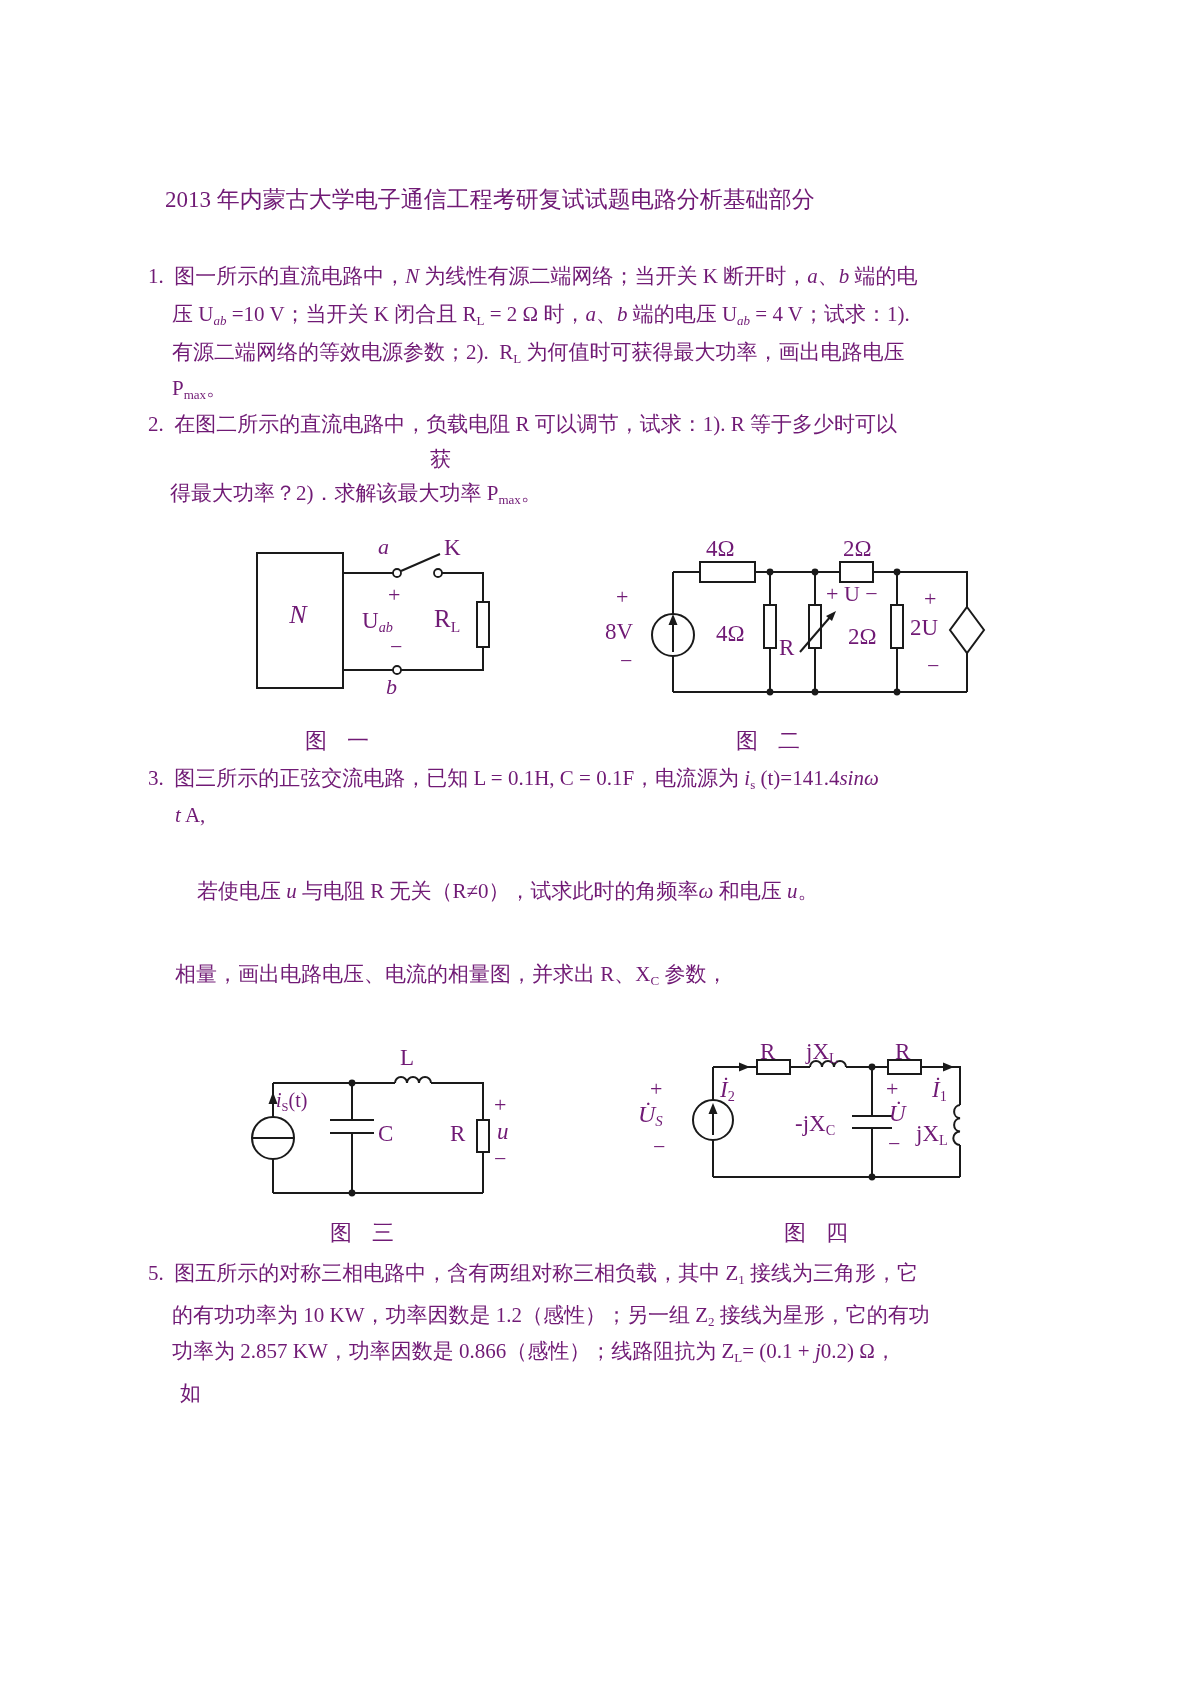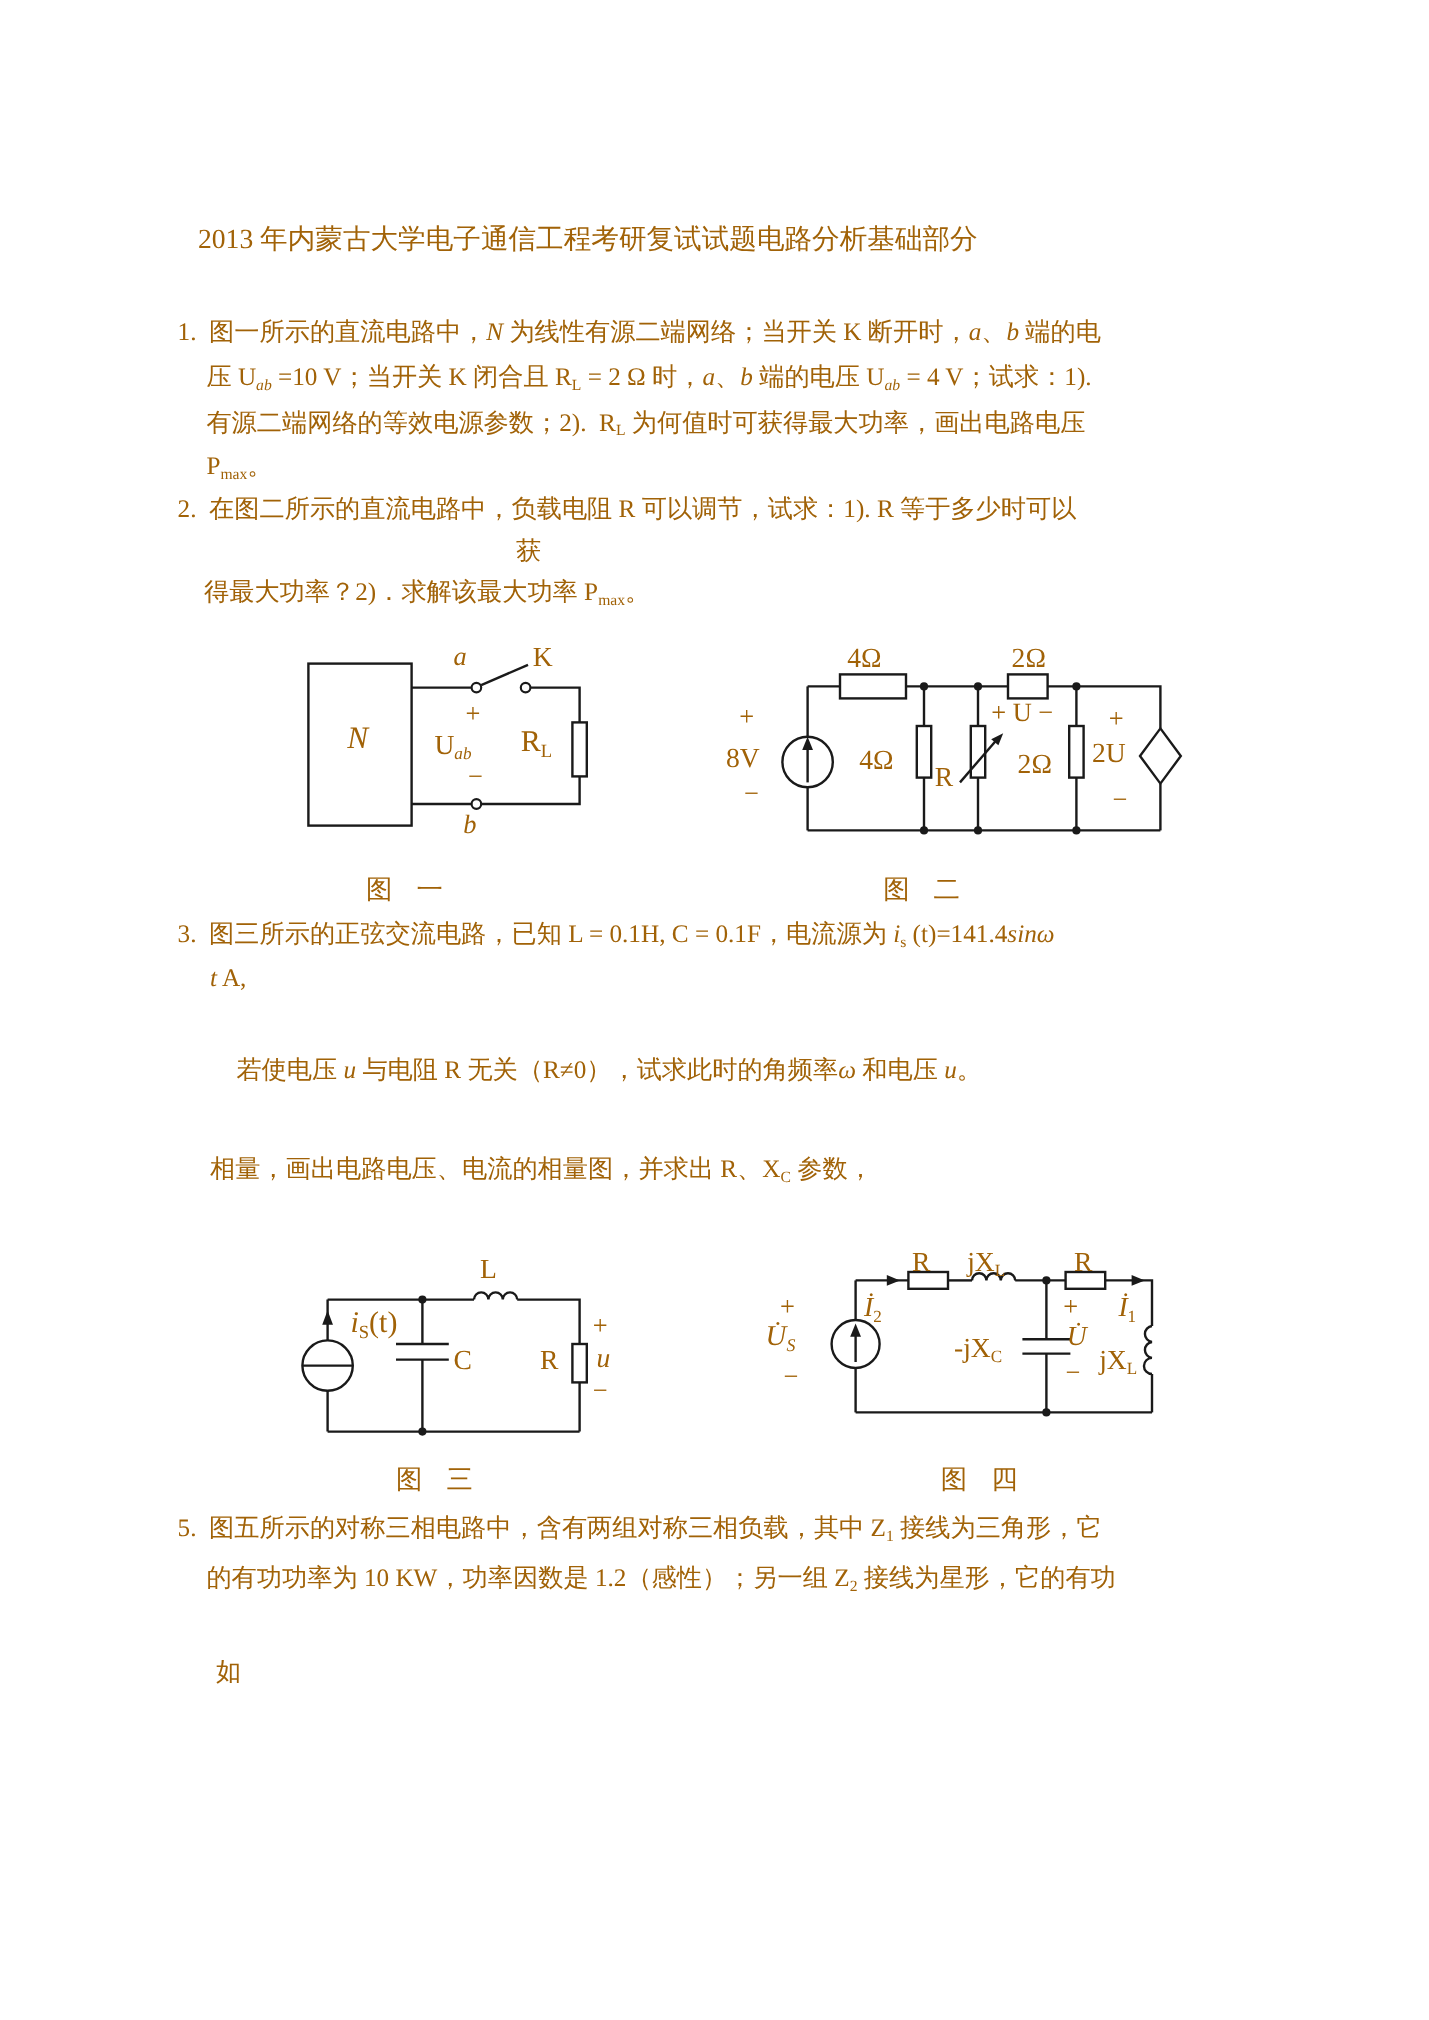--- a/index.html
+++ b/index.html
@@ -1,17 +1,17 @@
 <!DOCTYPE html>
 <html><head>
 <meta charset="utf-8">
 <style>
   html,body{margin:0;padding:0;background:#ffffff;}
   #page{position:relative;width:1191px;height:1683px;background:#ffffff;
-        font-family:"Liberation Serif","DejaVu Serif",serif;color:#a16207;overflow:hidden;}
+        font-family:"Liberation Serif","DejaVu Serif",serif;color:#701a75;overflow:hidden;}
   .title{position:absolute;font-size:23px;white-space:pre;}
   .ln{position:absolute;font-size:21px;line-height:27px;white-space:pre;}
   .lbl{position:absolute;font-size:21px;white-space:pre;line-height:1;}
   .caption{position:absolute;font-size:22px;white-space:pre;letter-spacing:3px;}
   .i{font-style:italic;}
   .sub{font-size:0.62em;vertical-align:-0.3em;}
   .big{font-size:1.14em;}
   svg{position:absolute;}
   .w{stroke:#1a1a1a;stroke-width:2;fill:none;}
   .comp{stroke:#1a1a1a;stroke-width:2;fill:#ffffff;}
@@ -118,21 +118,21 @@
     <path class="w" d="M28,43 H150"></path>
     <path class="w" d="M150,43 a6,6 0 0 1 12,0 a6,6 0 0 1 12,0 a6,6 0 0 1 12,0"></path>
     <path class="w" d="M186,43 H238 V80"></path>
     <rect class="comp" x="232" y="80" width="12" height="32"></rect>
     <path class="w" d="M238,112 V153"></path>
     <path class="w" d="M107,43 V80 M85,80 H129 M85,93 H129 M107,93 V153"></path>
     <path class="w" d="M28,153 H238"></path>
     <circle class="dot" cx="107" cy="43" r="3.4"></circle>
       <circle class="dot" cx="107" cy="153" r="3.4"></circle>
   </svg>
-  <div class="lbl" style="left:292px;top:1090px;font-size:25px"><span class="i">i</span><span class="sub">S</span><span>(t)</span></div>
+  <div class="lbl" style="left:276px;top:1090px;font-size:20px"><span class="i">i</span><span class="sub">S</span><span>(t)</span></div>
   <div class="lbl" style="left:400px;top:1046px;font-size:23px"><span>L</span></div>
   <div class="lbl" style="left:378px;top:1122px;font-size:23px"><span>C</span></div>
   <div class="lbl" style="left:450px;top:1122px;font-size:23px"><span>R</span></div>
   <div class="lbl" style="left:494px;top:1094px;font-size:22px"><span>+</span></div>
   <div class="lbl" style="left:497px;top:1120px;font-size:23px"><span class="i">u</span></div>
   <div class="lbl" style="left:494px;top:1148px;font-size:22px"><span>−</span></div>
   <div class="caption" style="left:330px;top:1218px">图  三</div>
 
   <svg style="left:630px;top:1035px" width="345" height="155" viewBox="0 0 345 155">
     <path class="w" d="M83,32 V65"></path>
@@ -166,15 +166,16 @@
   <div class="lbl" style="left:795px;top:1112px;font-size:23px"><span>-jX</span><span class="sub">C</span></div>
   <div class="lbl" style="left:886px;top:1078px;font-size:22px"><span>+</span></div>
   <div class="lbl" style="left:889px;top:1102px;font-size:23px"><span class="i">U̇</span></div>
   <div class="lbl" style="left:888px;top:1133px;font-size:22px"><span>−</span></div>
   <div class="lbl" style="left:932px;top:1078px;font-size:23px"><span class="i">İ</span><span class="sub">1</span></div>
   <div class="lbl" style="left:916px;top:1122px;font-size:23px"><span>jX</span><span class="sub">L</span></div>
   <div class="caption" style="left:784px;top:1218px">图  四</div>
 
   <div class="ln" style="left:148px;top:1260px"><span>5.  图五所示的对称三相电路中，含有两组对称三相负载，其中 Z</span><span class="sub">1</span><span> 接线为三角形，它</span></div>
   <div class="ln" style="left:172px;top:1302px"><span>的有功功率为 10 KW，功率因数是 1.2（感性）；另一组 Z</span><span class="sub">2</span><span> 接线为星形，它的有功</span></div>
+  <div class="ln" style="left:172px;top:1338px"><span>功率为 2.857 KW，功率因数是 0.866（感性）；线路阻抗为 Z</span><span class="sub">L</span><span>= (0.1 + </span><span class="i">j</span><span>0.2) Ω，</span></div>
   <div class="ln" style="left:180px;top:1380px"><span>如</span></div>
 
 </div>
 
 </body></html>

